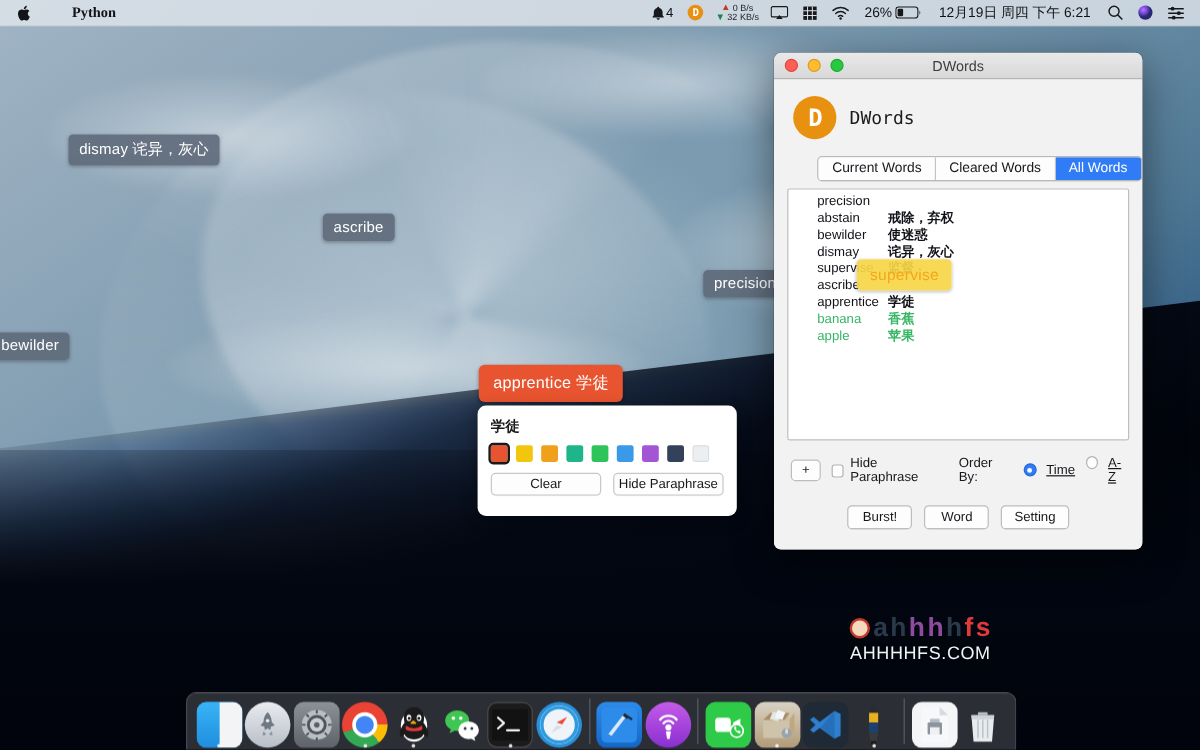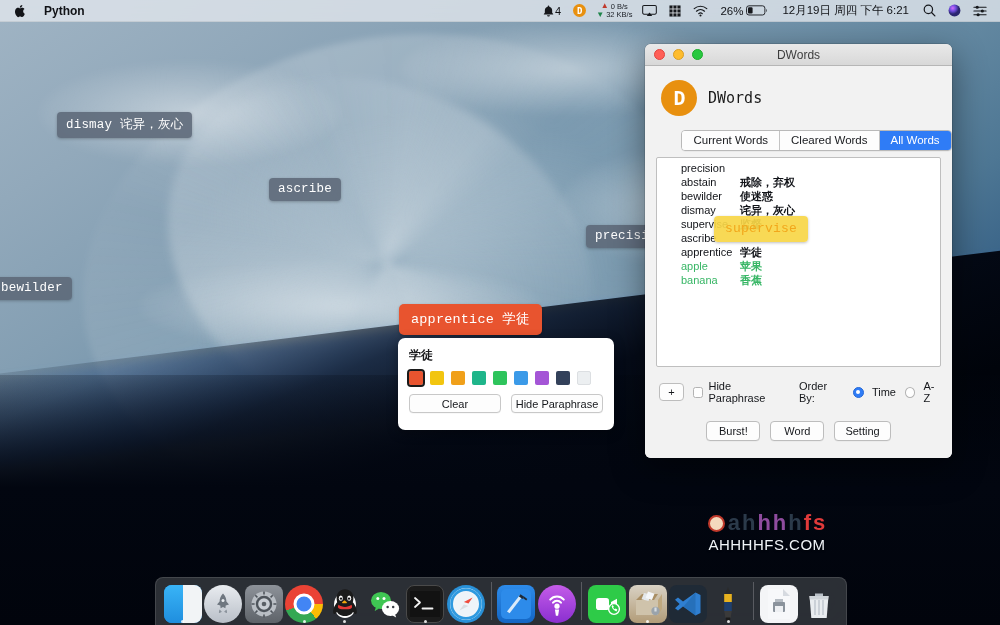--- a/index.html
+++ b/index.html
@@ -81,21 +81,21 @@
   #menubar {
     position:absolute; top:0; left:0; right:0; height:22px;
     background:rgba(225,230,236,0.80);
     backdrop-filter:blur(12px);
     display:flex; align-items:center;
     font-size:12px; color:#101216;
     padding:0 7px;
     z-index:50;
     border-bottom:1px solid rgba(0,0,0,0.07);
   }
-  .mb-left { display:flex; align-items:center; gap:0; }
+  .mb-left { display:flex; align-items:center; gap:16px;font-family:Liberation Serif, serif; }
   .mb-apple { padding:0 10px 0 6px; font-size:13px; line-height:1; display:flex; align-items:center; }
   .mb-appname { font-weight:bold; font-size:12px; padding:0 8px; }
   .mb-spacer { flex:1; }
   .mb-right { display:flex; align-items:center; gap:0; font-size:11.5px; }
   .mb-item { padding:0 6px; display:flex; align-items:center; height:22px; }
   .mb-badge-num { font-size:11px; margin-left:1px; }
   .net-speed { display:flex; flex-direction:column; justify-content:center; line-height:1.02; font-size:7.5px; padding:0 4px; }
   .net-row { display:flex; align-items:center; gap:2px; white-space:nowrap; }
   .net-up { color:#c0392b; font-size:8px; font-weight:bold; }
   .net-dn { color:#1e8449; font-size:8px; font-weight:bold; }
@@ -106,21 +106,21 @@
     font-size:9px; font-weight:bold;
     display:flex; align-items:center; justify-content:center;
     font-family:"DejaVu Sans Mono", monospace;
   }
   .mb-datetime { padding:0 8px; font-size:11.5px; white-space:nowrap; }
   .mb-battery-pct { font-size:11.5px; margin-right:3px; }
 
   
   .float-word {
     position:absolute;
-    font-family:Liberation Mono, monospace;
+    font-family:Liberation Sans, sans-serif;
     font-size:12.5px;
     color:#ffffff;
     background:rgba(92,104,120,0.88);
     padding:4px 9px 5px 9px;
     border-radius:4px;
     white-space:nowrap;
     z-index:30;
     letter-spacing:0.2px;
     box-shadow:0 1px 3px rgba(0,0,0,0.25);
   }
@@ -303,21 +303,21 @@
     color:#16181c;
   }
   .chk-wrap { display:flex; align-items:center; gap:5px; }
   .chkbox {
     width:11px; height:11px;
     background:#fefefe;
     border:1px solid #b3b3b3;
     border-radius:2.5px;
   }
   .orderby-label { margin-left:3px; }
-  .radio-wrap { display:flex; align-items:center; gap:8px; }
+  .radio-wrap { display:flex; align-items:flex-start; gap:8px;text-decoration:underline; }
   .radio {
     width:11px; height:11px; border-radius:50%;
     background:#fefefe; border:1px solid #b3b3b3;
     display:flex; align-items:center; justify-content:center;
   }
   .radio.on { background:#2f7cf6; border-color:#2569d8; }
   .radio.on::after {
     content:''; width:4px; height:4px; border-radius:50%; background:#fff;
   }
   .footer-btns {
@@ -613,26 +613,26 @@
             <div class="lr-para">监督</div>
           </div>
           <div class="lrow">
             <div class="lr-word">ascribe</div>
           </div>
           <div class="lrow">
             <div class="lr-word">apprentice</div>
             <div class="lr-para">学徒</div>
           </div>
           <div class="lrow cleared">
+            <div class="lr-word">banana</div>
+            <div class="lr-para">香蕉</div>
+          </div>
+          <div class="lrow cleared">
             <div class="lr-word">apple</div>
             <div class="lr-para">苹果</div>
-          </div>
-          <div class="lrow cleared">
-            <div class="lr-word">banana</div>
-            <div class="lr-para">香蕉</div>
           </div>
         </div>
     </div>
 
     <div class="ctrl-row">
       <div class="plus-btn">+</div>
       <div class="chk-wrap">
         <span class="chkbox"></span>
         <span>Hide Paraphrase</span>
       </div>

